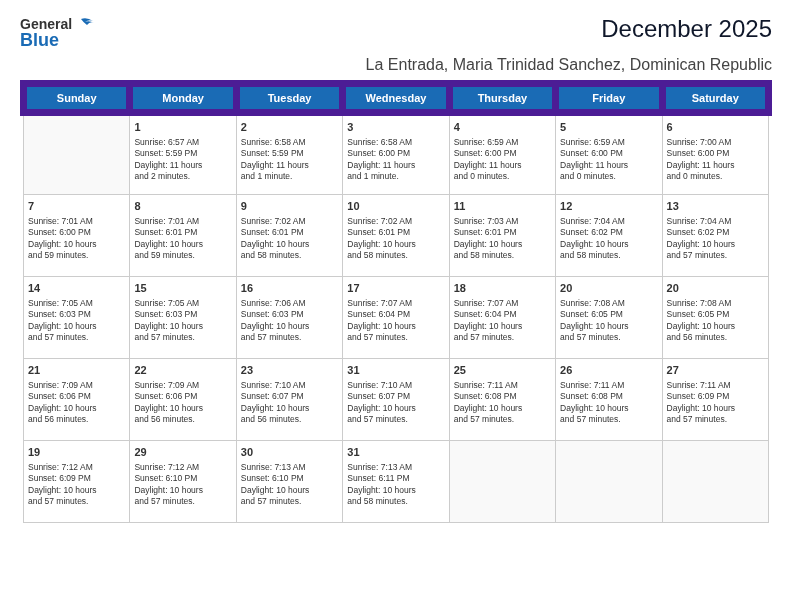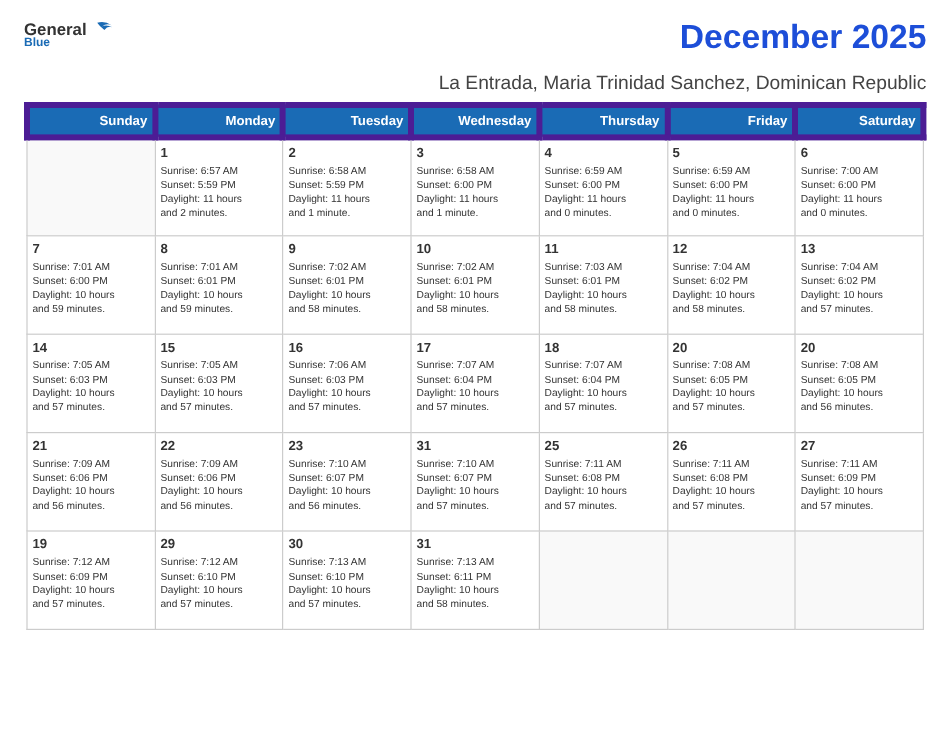--- a/index.html
+++ b/index.html
@@ -24,44 +24,44 @@
     .logo {
       display: flex;
       flex-direction: column;
       align-items: flex-start;
       margin-right: auto;
     }
     .title-area {
       text-align: right;
     }
     .main-title {
-      font-size: 28px;
-      font-weight: bold;
-      color: #1d4ed8;
+      font-size: 24px;
+      font-weight: normal;
+      color: #0f172a;
       line-height: 1.1;
     }
     .subtitle {
       font-size: 16px;
       color: #444;
       margin-top: 14px;
     }
     .calendar {
       width: 100%;
       border-collapse: collapse;
       margin-top: 6px;
       font-size: 9.5px;
     }
     .calendar thead tr th {
       background: #1a6bb5;
       color: #fff;
       font-size: 11px;
       font-weight: bold;
       padding: 5px 4px;
-      border: 5px solid #4c1d95;
-      text-align: right;
+      border: 7px solid #4c1d95;
+      text-align: center;
     }
     .calendar tbody tr td {
       border: 1px solid #ccc;
       vertical-align: top;
       padding: 4px 4px 3px 4px;
       width: calc(100% / 7);
       min-height: 70px;
       height: 82px;
       color: #333;
       line-height: 1.3;
@@ -90,21 +90,21 @@
 
 <div class="page">
   <div class="header-area">
     <div class="logo">
       <div class="logo-wrapper">
         <span style="font-size:14px;font-weight:bold;color:#333;">General</span>
         <svg width="22" height="14" viewBox="0 0 22 14" style="margin-left:1px;">
           <path d="M8 2 Q14 0 20 4 Q16 2 12 5 Q16 3 21 6 Q17 4 14 8 Q10 5 8 2Z" fill="#1a6bb5"></path>
         </svg>
       </div>
-      <span style="font-size:10px;font-weight:bold;color:#1a6bb5;margin-top:-2px;">Blue</span>
+      <span style="font-size:18px;font-weight:bold;color:#1a6bb5;margin-top:-2px;">Blue</span>
     </div>
     <div class="title-area">
       <div class="main-title">December 2025</div>
       <div class="subtitle">La Entrada, Maria Trinidad Sanchez, Dominican Republic</div>
     </div>
   </div>
 
   <table class="calendar">
     <thead>
       <tr>

